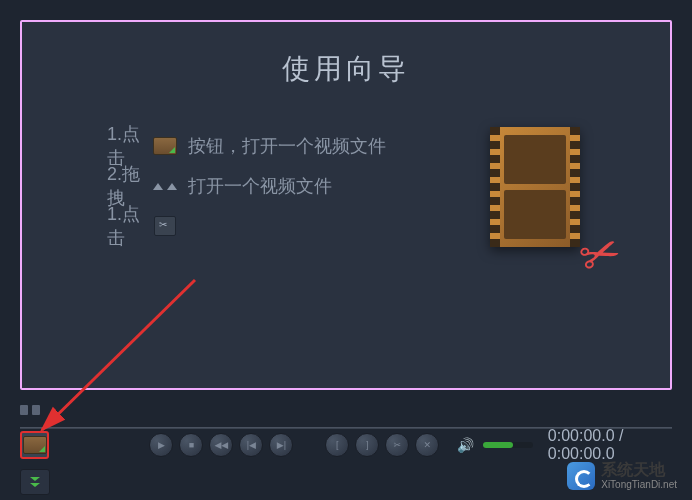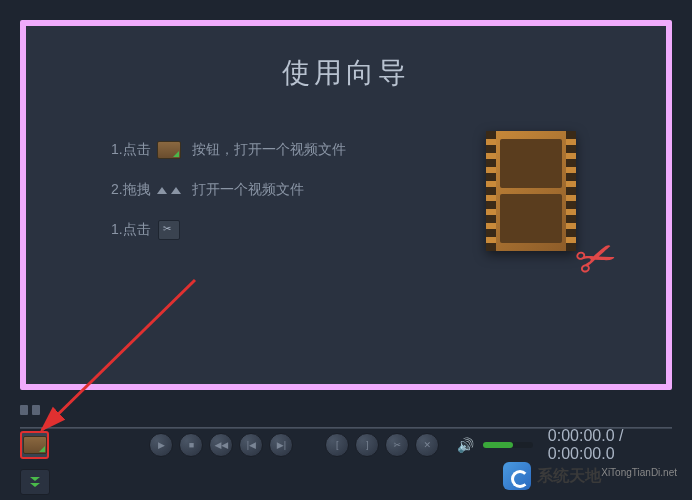--- a/index.html
+++ b/index.html
@@ -12,40 +12,40 @@
   position: relative;
   overflow: hidden;
 }
 .main-panel {
   position: absolute;
   top: 20px;
   left: 20px;
   right: 20px;
   height: 370px;
   background: #2a3240;
-  border: 6px solid #f0abfc;
+  border: 2px solid #f0abfc;
   border-radius: 2px;
 }
 .wizard-title {
   text-align: center;
   font-size: 28px;
   color: #b8c2d0;
   font-weight: normal;
   margin-top: 28px;
   letter-spacing: 4px;
 }
 .wizard-steps {
   margin-top: 38px;
   margin-left: 85px;
 }
 .step {
   display: flex;
   align-items: center;
   height: 40px;
-  font-size: 14px;
+  font-size: 18px;
   color: #8a95a5;
 }
 .step-prefix { width: 45px; }
 .step-icon {
   width: 26px;
   height: 22px;
   margin-right: 10px;
   display: flex;
   align-items: center;
   justify-content: center;
@@ -266,21 +266,21 @@
 }
 .wm-logo::after {
   content: '';
   position: absolute;
   left: 8px; top: 8px;
   width: 12px; height: 12px;
   border: 3px solid #fff;
   border-right-color: transparent;
   border-radius: 50%;
 }
-.wm-text { display: flex; line-height: 1.1; }
+.wm-text { display: flex; flex-direction: column; line-height: 1.1; }
 .wm-cn { font-size: 16px; color: #3a3a3a; font-weight: bold; }
 .wm-en { font-size: 10px; color: #888; }
 .arrow-annotation {
   position: absolute;
   left: 30px;
   top: 275px;
   pointer-events: none;
 }
 </style>
 </head>

